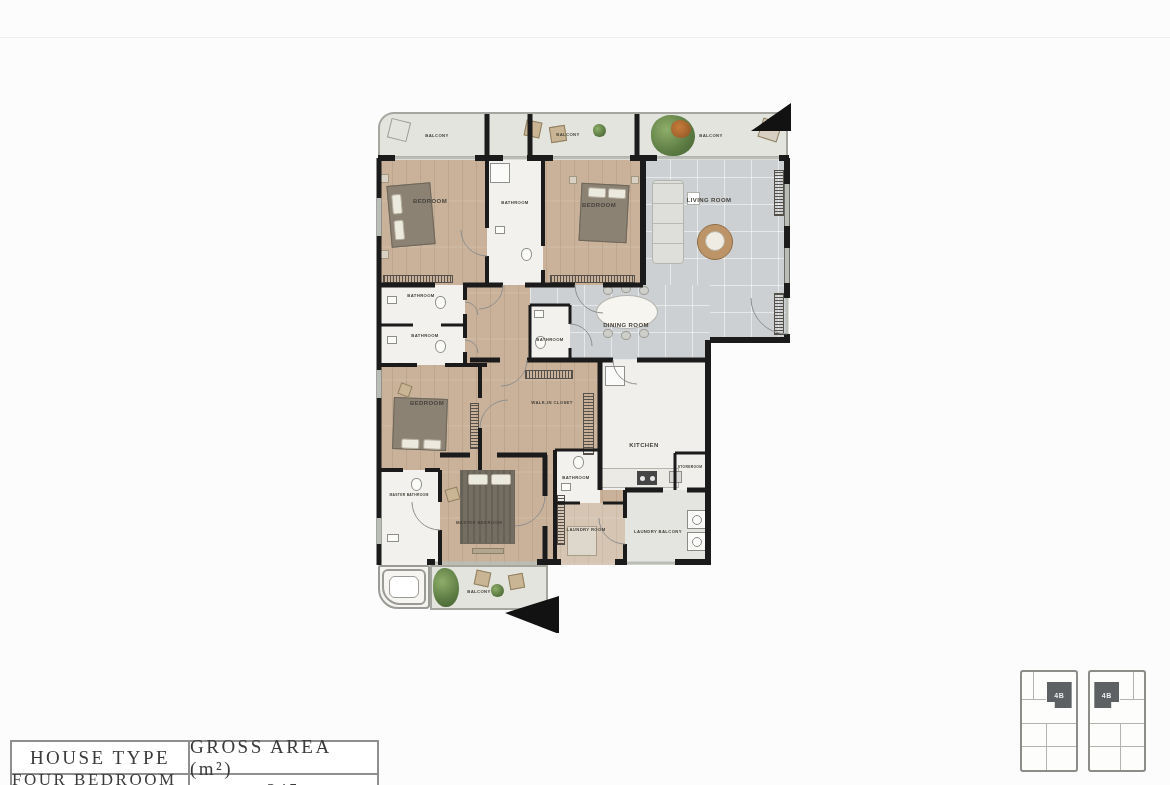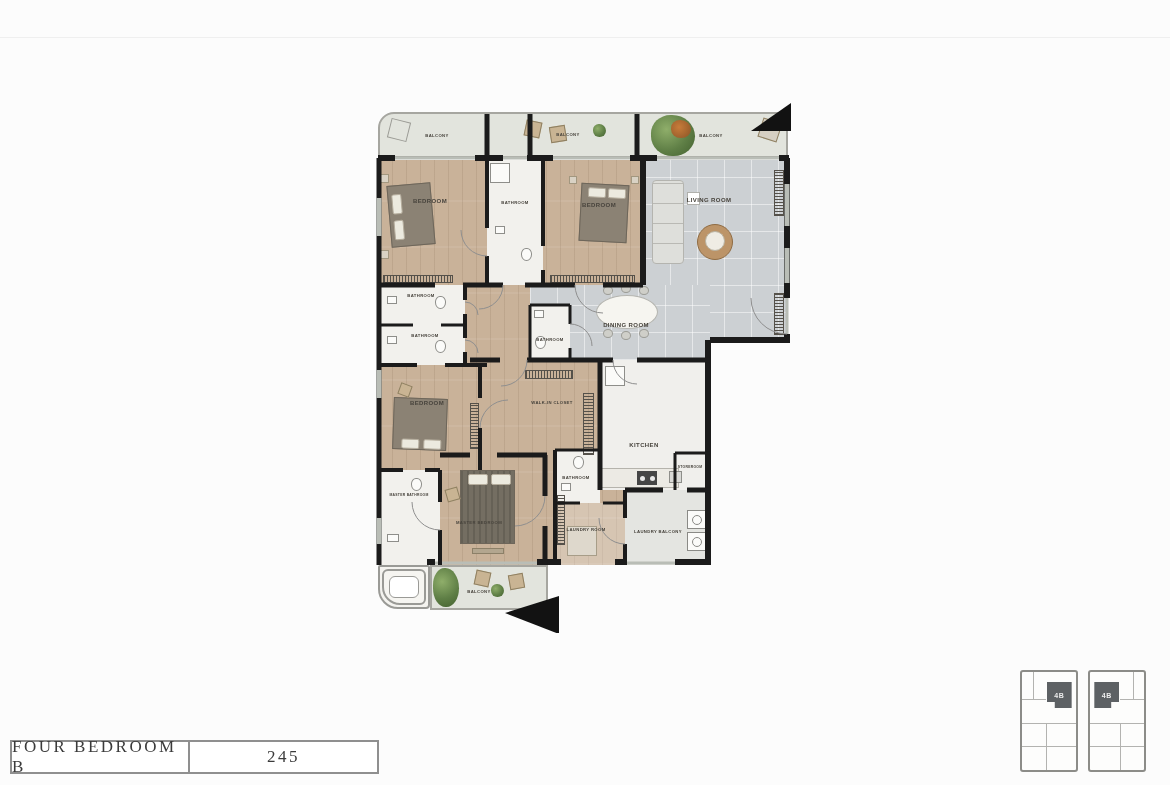--- a/index.html
+++ b/index.html
@@ -317,20 +317,24 @@
     <div class="lbl xs" style="left:315px;top:369px;">STOREROOM</div>
     <div class="lbl sm" style="left:201px;top:379px;">BATHROOM</div>
     <div class="lbl xs" style="left:34px;top:397px;">MASTER BATHROOM</div>
     <div class="lbl sm" style="left:104px;top:424px;">MASTER BEDROOM</div>
     <div class="lbl sm" style="left:211px;top:431px;">LAUNDRY ROOM</div>
     <div class="lbl sm" style="left:283px;top:433px;">LAUNDRY BALCONY</div>
     <div class="lbl sm" style="left:104px;top:493px;">BALCONY</div>
   </div>
 
   <div id="area-table">
+    <div class="tr head">
+      <div class="td c1">HOUSE TYPE</div>
+      <div class="td c2">GROSS AREA (m²)</div>
+    </div>
     <div class="tr row">
       <div class="td c1">FOUR BEDROOM B</div>
       <div class="td c2">245</div>
     </div>
   </div>
 
   <div id="keyplan">
     <div class="kp-unit" style="left:2px;">
       <div class="kp-l" style="left:0;top:28%;width:45%;height:1px;"></div>
       <div class="kp-l" style="left:0;top:52%;width:100%;height:1px;"></div>

